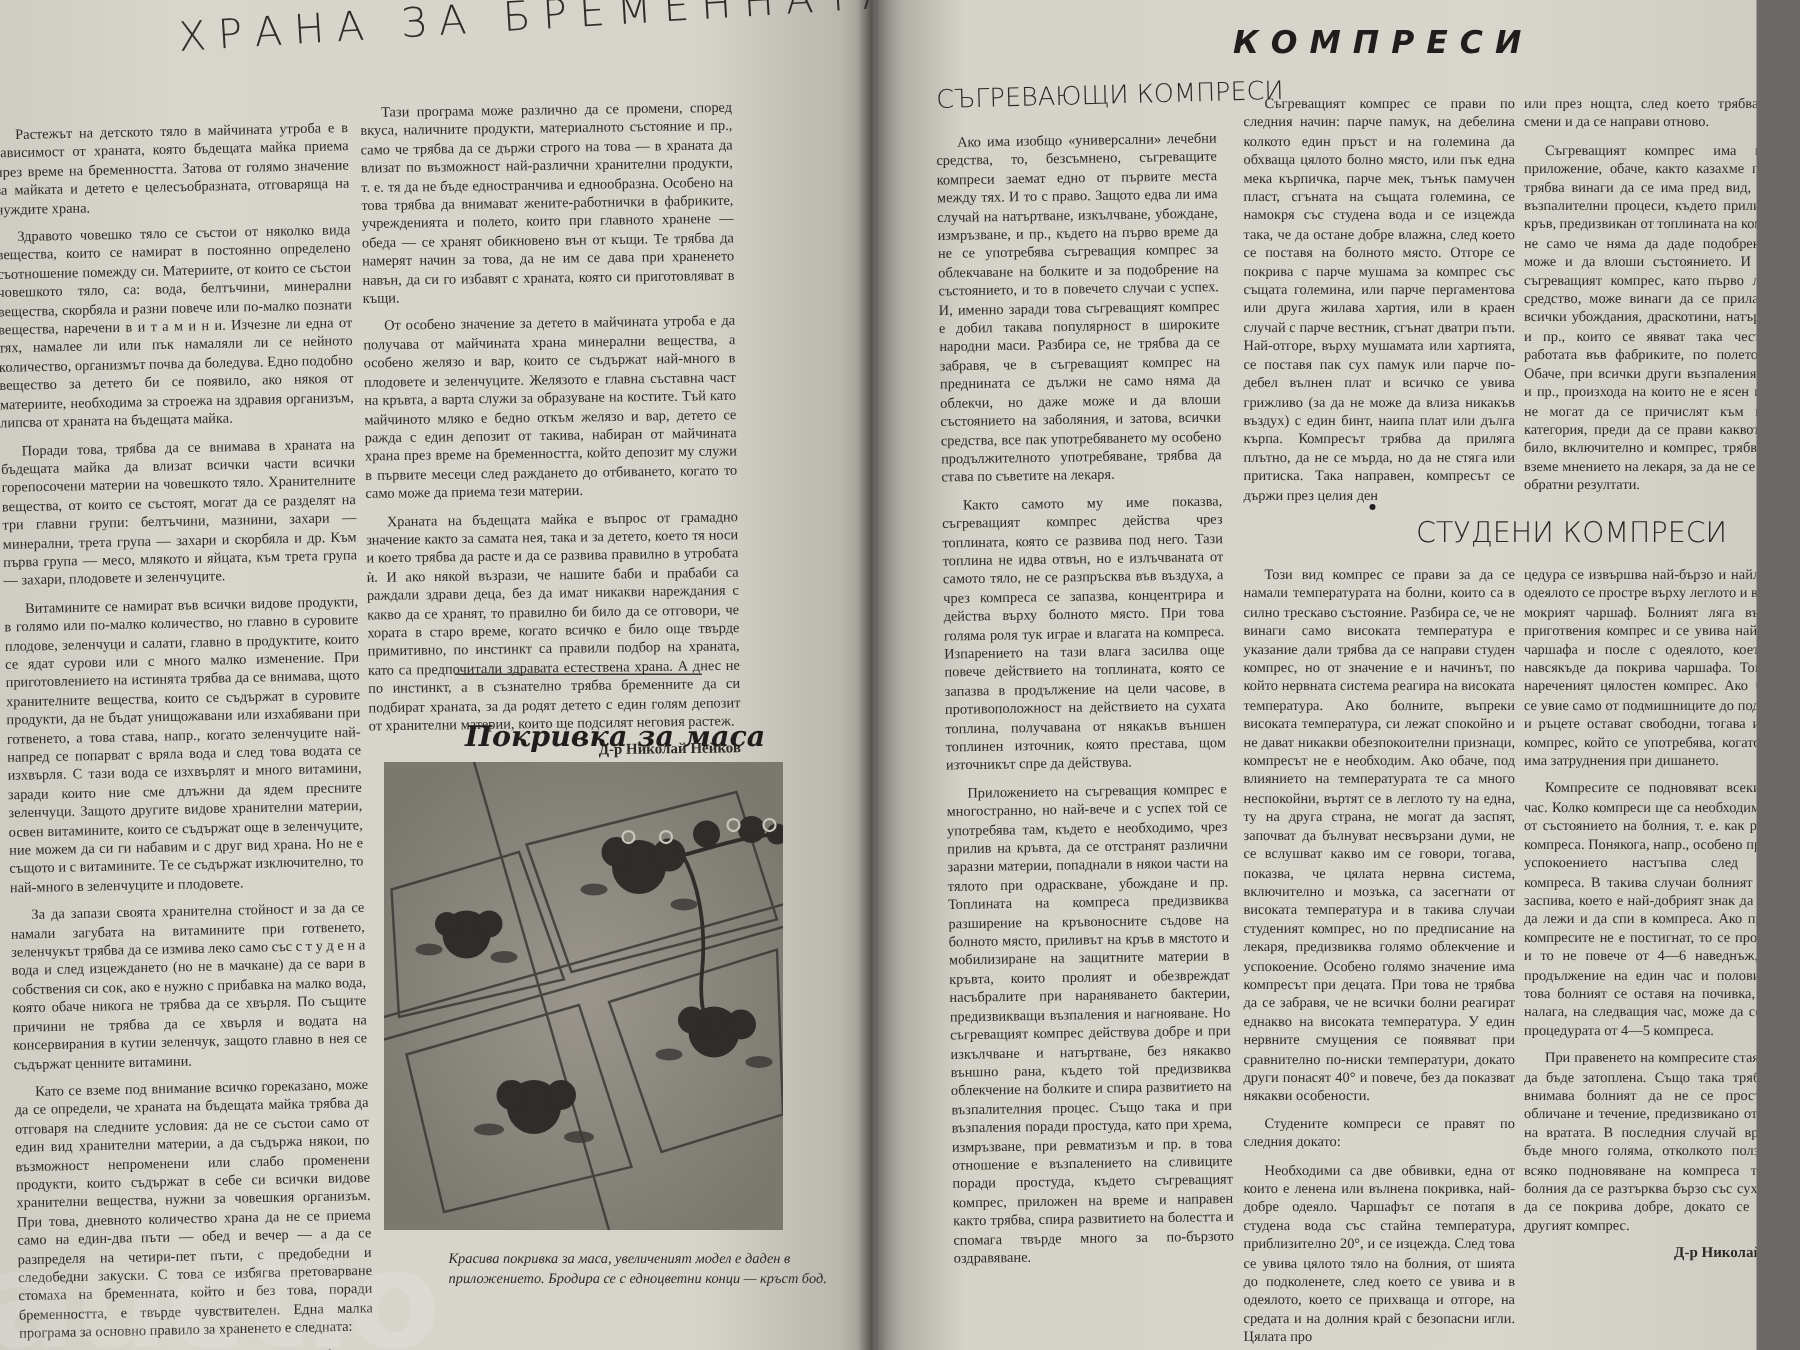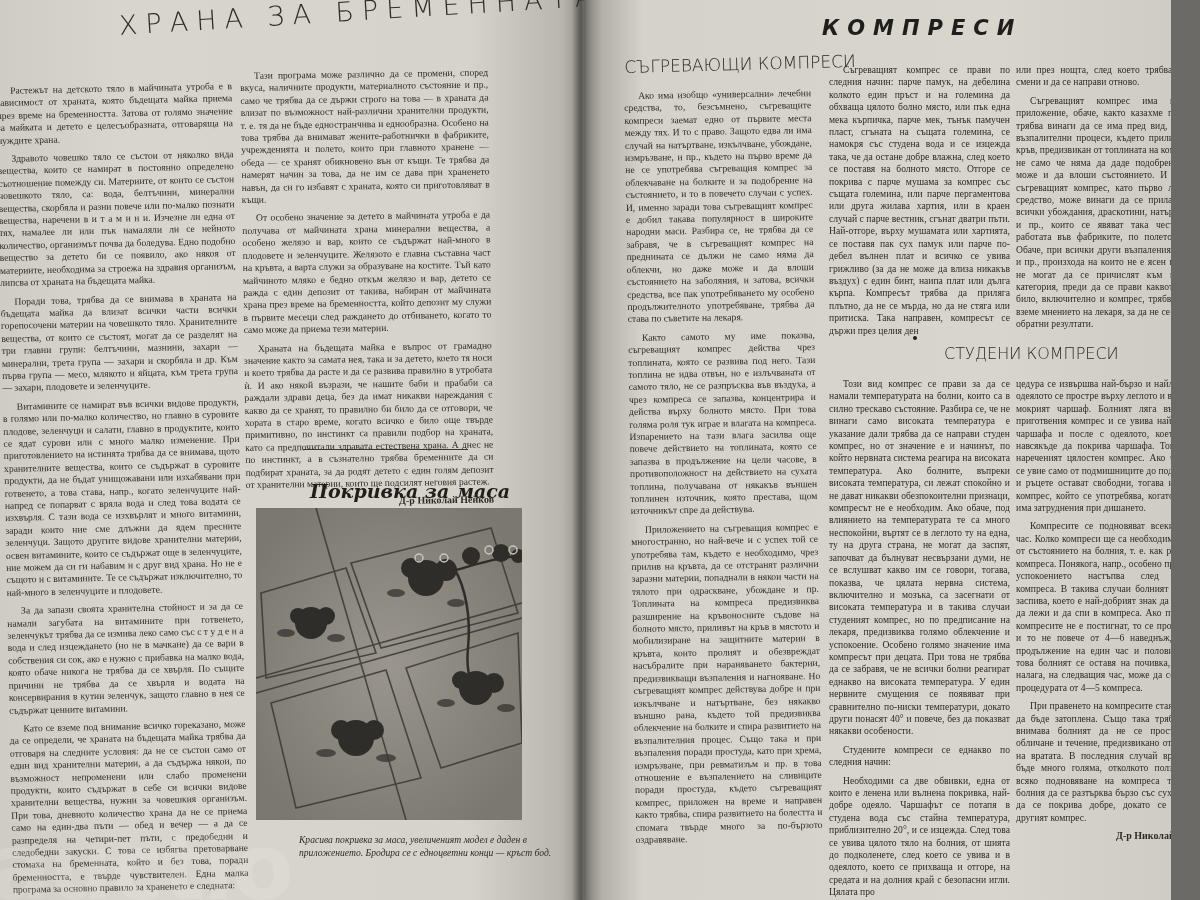--- a/index.html
+++ b/index.html
@@ -197,25 +197,25 @@
     <p>Съгреващият компрес се прави по следния начин: парче памук, на дебелина колкото един пръст и на големина да обхваща цялото болно място, или пък една мека кърпичка, парче мек, тънък памучен пласт, сгъната на същата големина, се намокря със студена вода и се изцежда така, че да остане добре влажна, след което се поставя на болното място. Отгоре се покрива с парче мушама за компрес със същата големина, или парче пергаментова или друга жилава хартия, или в краен случай с парче вестник, сгънат дватри пъти. Най-отгоре, върху мушамата или хартията, се поставя пак сух памук или парче по-дебел вълнен плат и всичко се увива грижливо (за да не може да влиза никакъв въздух) с един бинт, наипа плат или дълга кърпа. Компресът трябва да прилягa плътно, да не се мърда, но да не стяга или притиска. Така направен, компресът се държи през целия ден</p>
   </div>
 
   <div class="col" style="left:432px; top:64px; width:185px;">
     <p class="noindent">или през нощта, след което трябва да се смени и да се направи отново.</p>
     <p>Съгреващият компрес има широко приложение, обаче, както казахме по-горе, трябва винаги да се има пред вид, че има възпалителни процеси, където приливът на кръв, предизвикан от топлината на компреса, не само че няма да даде подобрение, но може и да влоши състоянието. И затова, съгреващият компрес, като първо лечебно средство, може винаги да се прилага при всички убождания, драскотини, натъртвания и пр., които се явяват така често при работата във фабриките, по полето и пр. Обаче, при всички други възпаления, болки и пр., произхода на които не е ясен и които не могат да се причислят към горната категория, преди да се прави каквото и да било, включително и компрес, трябва да се вземе мнението на лекаря, за да не се добият обратни резултати.</p>
   </div>
 
   <div class="speck" style="left:329px; top:336px;"></div>
 
-  <div class="section-heading" style="left:360px; top:344px; font-size:16px;">СТУДЕНИ КОМПРЕСИ</div>
+  <div class="section-heading" style="left:360px; top:344px; font-size:19px;">СТУДЕНИ КОМПРЕСИ</div>
 
   <div class="col" style="left:245px; top:378px; width:181px;">
     <p>Този вид компрес се прави за да се намали температурата на болни, които са в силно трескаво състояние. Разбира се, че не винаги само високата температура е указание дали трябва да се направи студен компрес, но от значение е и начинът, по който нервната система реагира на високата температура. Ако болните, въпреки високата температура, си лежат спокойно и не дават никакви обезпокоителни признаци, компресът не е необходим. Ако обаче, под влиянието на температурата те са много неспокойни, въртят се в леглото ту на една, ту на друга страна, не могат да заспят, започват да бълнуват несвързани думи, не се вслушват какво им се говори, тогава, показва, че цялата нервна система, включително и мозъка, са засегнати от високата температура и в такива случаи студеният компрес, но по предписание на лекаря, предизвиква голямо облекчение и успокоение. Особено голямо значение има компресът при децата. При това не трябва да се забравя, че не всички болни реагират еднакво на високата температура. У един нервните смущения се появяват при сравнително по-ниски температури, докато други понасят 40° и повече, без да показват някакви особености.</p>
-    <p>Студените компреси се еднакво по следния начин:</p>
+    <p>Студените компреси се правят по следния докато:</p>
     <p>Необходими са две обвивки, една от които е ленена или вълнена покривка, най-добре одеяло. Чаршафът се потапя в студена вода със стайна температура, приблизително 20°, и се изцежда. След това се увива цялото тяло на болния, от шията до подколенете, след което се увива и в одеялото, което се прихваща и отгоре, на средата и на долния край с безопасни игли. Цялата про</p>
   </div>
 
   <div class="col" style="left:432px; top:378px; width:195px;">
     <p class="noindent">цедура се извършва най-бързо и найлесно, ако одеялото се простре върху леглото и върху него мокрият чаршаф. Болният лягa върху така приготвения компрес и се увива най-напред с чаршафа и после с одеялото, което трябва навсякъде да покрива чаршафа. Това е така нареченият цялостен компрес. Ако чаршафът се увие само от подмишниците до подколената, и ръцете остават свободни, тогава имаме 3/4 компрес, който се употребява, когато болният има затруднения при дишането.</p>
     <p>Компресите се подновяват всеки четвърт час. Колко компреси ще са необходими, зависи от състоянието на болния, т. е. как реагира на компреса. Понякога, напр., особено при децата, успокоението настъпва след едни-два компреса. В такива случаи болният спокойно заспива, което е най-добрият знак да се остави да лежи и да спи в компреса. Ако при такива компресите не е постигнат, то се продължават, и то не повече от 4—6 наведнъж, значи в продължение на един час и половина. След това болният се оставя на почивка, и ако се налага, на следващия час, може да се повтори процедурата от 4—5 компреса.</p>
     <p>При правенето на компресите стаята трябва да бъде затоплена. Също така трябва да се внимава болният да не се простуди при обличане и течение, предизвикано от отваряне на вратата. В последния случай вредата ще бъде много голяма, отколкото ползата. При всяко подновяване на компреса тялото на болния да се разтърква бързо със суха кърпа и да се покрива добре, докато се приготви другият компрес.</p>
     <div class="signature">Д-р Николай Нейков</div>
   </div>
 </div>

